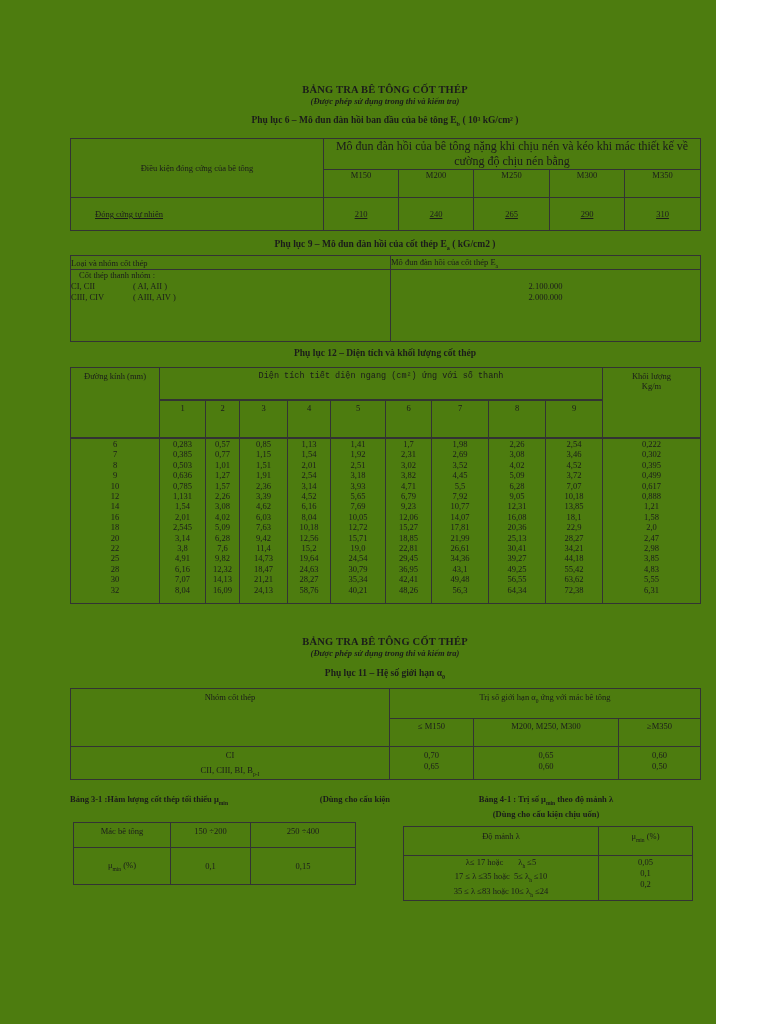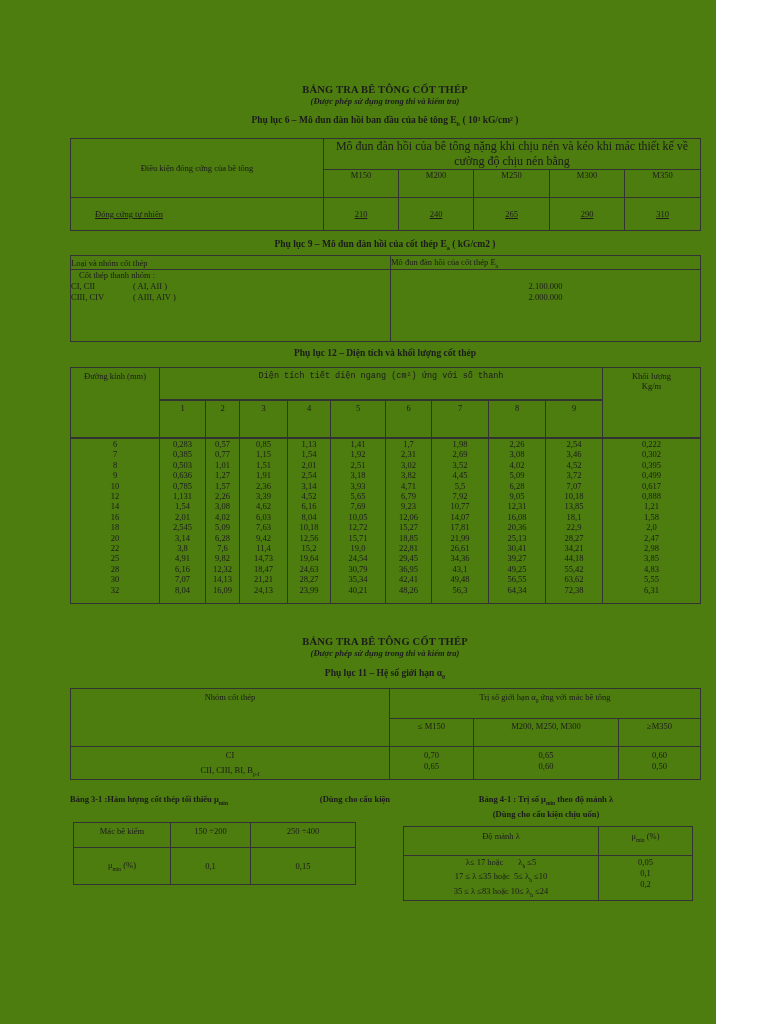--- a/index.html
+++ b/index.html
@@ -387,21 +387,21 @@
           <td>49,48</td>
           <td>56,55</td>
           <td>63,62</td>
           <td>5,55</td>
         </tr>
           <tr>
           <td>32</td>
           <td>8,04</td>
           <td>16,09</td>
           <td>24,13</td>
-          <td>23,99</td>
+          <td>58,76</td>
           <td>40,21</td>
           <td>48,26</td>
           <td>56,3</td>
           <td>64,34</td>
           <td>72,38</td>
           <td>6,31</td>
         </tr>
         <tr class="t3-spacer">
           <td></td>
             <td></td>
@@ -480,21 +480,21 @@
   </div>
 
   <table class="tbl t5">
     <colgroup>
         <col style="width:97px">
         <col style="width:80px">
         <col style="width:105px">
       </colgroup>
     <tbody>
         <tr class="t5-head">
-      <th>Mác bê kiểm</th>
+      <th>Mác bê tông</th>
           <th>150 ÷200</th>
           <th>250 ÷400</th>
     </tr>
     <tr class="t5-body">
       <td class="t5-label"><span>μ</span><sub>min</sub><span> (%)</span></td>
       <td>0,1</td>
           <td>0,15</td>
     </tr>
   </tbody>
     </table>

